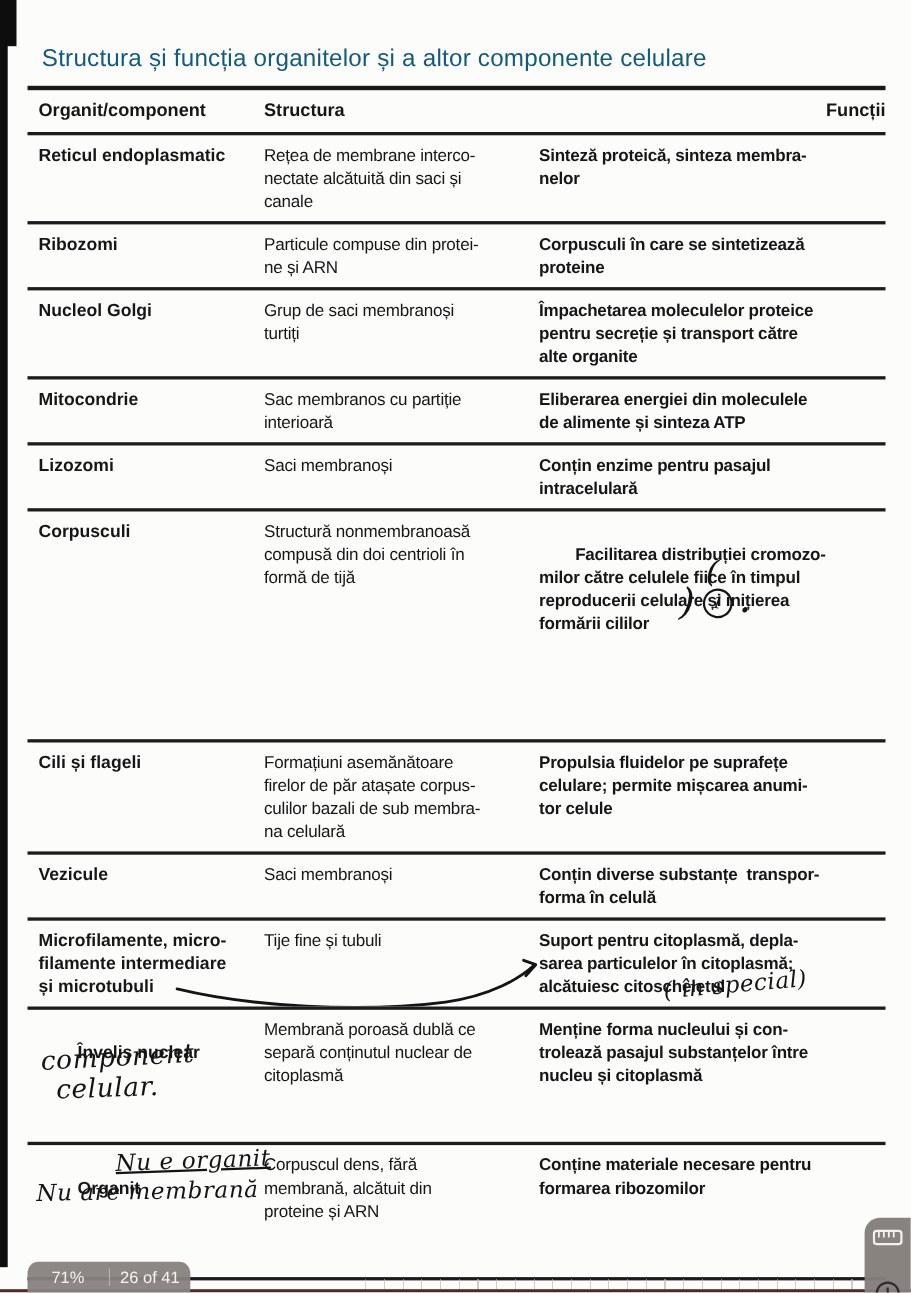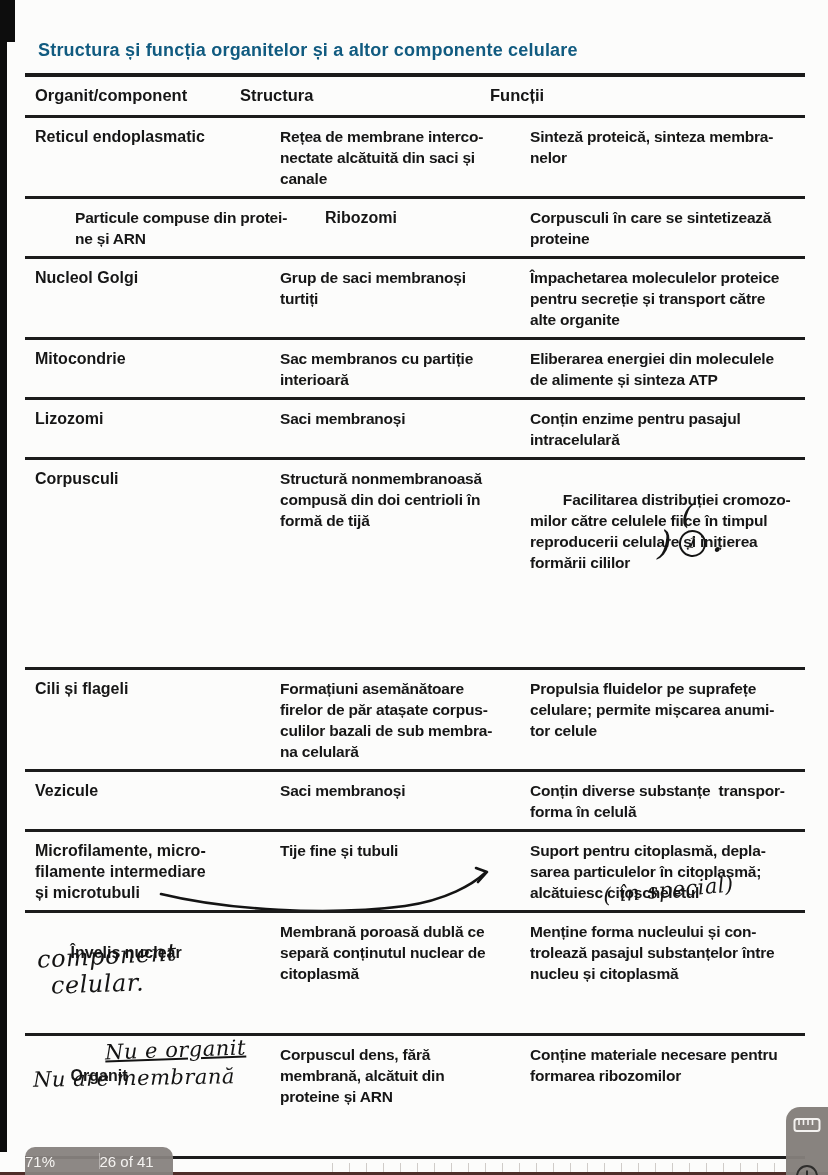--- a/index.html
+++ b/index.html
@@ -10,36 +10,36 @@
     overflow:hidden;
     font-family:"Liberation Sans", sans-serif;
     color:#161616;
   }
   
   .edge-strip{position:absolute;left:0;top:0;width:7px;height:1152px;background:#0d0d0d;}
   .edge-wedge{position:absolute;left:0;top:0;width:15px;height:42px;background:#0d0d0d;}
 
   .title{
     margin:40px 20px 0 38px;
-    font-size:18px;font-weight:bold;letter-spacing:.2px;
+    font-size:22px;font-weight:normal;letter-spacing:.2px;
     color:#115b80;
   }
   .table-wrap{margin:12px 23px 0 25px;width:780px;}
   .rule-thick{border:none;border-top:4px solid #1a1a1a;margin:10px 0 0 0;}
 
   .thead{display:flex;padding:9px 0 10px 10px;font-weight:bold;font-size:16.5px;}
   .thead .h1{width:205px;}
   .thead .h2{width:250px;}
-  .thead .h3{flex:1;}
+  .thead .h3{flex:1;text-align:right;}
 
   .trow{display:flex;padding:8px 0 7px 10px;position:relative;border-top:3px solid #1c1c1c;}
   .trow:first-of-type{border-top:4px solid #1a1a1a;}
   .cell{white-space:pre;line-height:21px;position:relative;}
   .cell.org{width:205px;font-weight:bold;font-size:16px;}
-  .cell.str{width:250px;font-size:15.5px;font-weight:bold;letter-spacing:-.2px;margin-left:40px;}
+  .cell.str{width:250px;font-size:15.5px;font-weight:normal;letter-spacing:-.2px;}
   .cell.fn{flex:1;font-size:15.5px;font-weight:bold;letter-spacing:-.2px;}
   .row-centrozomi .fn{padding-bottom:24px;}
 
   
   .hw{
     font-family:"DejaVu Serif", serif;font-style:italic;font-weight:normal;
     color:#141414;position:absolute;white-space:nowrap;letter-spacing:.5px;
   }
   .hw-paren-stray{left:152px;top:36px;font-size:28px;transform:rotate(6deg);}
   .hw-mark{left:128px;top:60px;display:flex;align-items:center;gap:7px;}
@@ -61,21 +61,21 @@
   .bottom-line{position:absolute;left:0;bottom:0;width:828px;height:3px;background:#4e2d29;}
   .ticks{
     position:absolute;left:332px;bottom:3px;width:452px;height:9px;opacity:.85;
     background:repeating-linear-gradient(90deg,#c8c4c0 0 1px, transparent 1px 17px);
   }
   .zoom-pill{
     position:absolute;left:25px;bottom:0;width:148px;height:28px;
     background:rgba(135,130,126,.95);border-radius:10px 10px 0 0;
     display:flex;align-items:center;color:#f5f3f1;font-size:15px;
   }
-  .zoom-pill .seg{flex:1;text-align:left;}
+  .zoom-pill .seg{flex:1;text-align:center;}
   .zoom-pill .div{width:1px;height:16px;background:rgba(245,243,241,.4);}
   .side-panel{
     position:absolute;right:0;bottom:0;width:42px;height:68px;
     background:rgba(132,127,123,.97);border-radius:14px 0 0 0;
     display:flex;flex-direction:column;align-items:center;
   }
   .ruler-btn{margin-top:10px;width:28px;height:16px;background:none;border:none;padding:0;cursor:pointer;}
   .plus-btn{position:absolute;bottom:-13px;left:9px;width:24px;height:24px;background:none;border:none;padding:0;cursor:pointer;}
 </style>
 </head>
@@ -98,23 +98,23 @@
     <div class="trow">
       <div class="cell org"><span>Reticul endoplasmatic</span></div>
       <div class="cell str"><span>Rețea de membrane interco-
 nectate alcătuită din saci și
 canale</span></div>
       <div class="cell fn"><span>Sinteză proteică, sinteza membra-
 nelor</span></div>
     </div>
 
     <div class="trow">
+      <div class="cell org"><span>Ribozomi</span></div>
       <div class="cell str"><span>Particule compuse din protei-
 ne și ARN</span></div>
-      <div class="cell org"><span>Ribozomi</span></div>
       <div class="cell fn"><span>Corpusculi în care se sintetizează
 proteine</span></div>
     </div>
 
     <div class="trow">
       <div class="cell org"><span>Nucleol Golgi</span></div>
       <div class="cell str"><span>Grup de saci membranoși
 turtiți</span></div>
       <div class="cell fn"><span>Împachetarea moleculelor proteice
 pentru secreție și transport către

